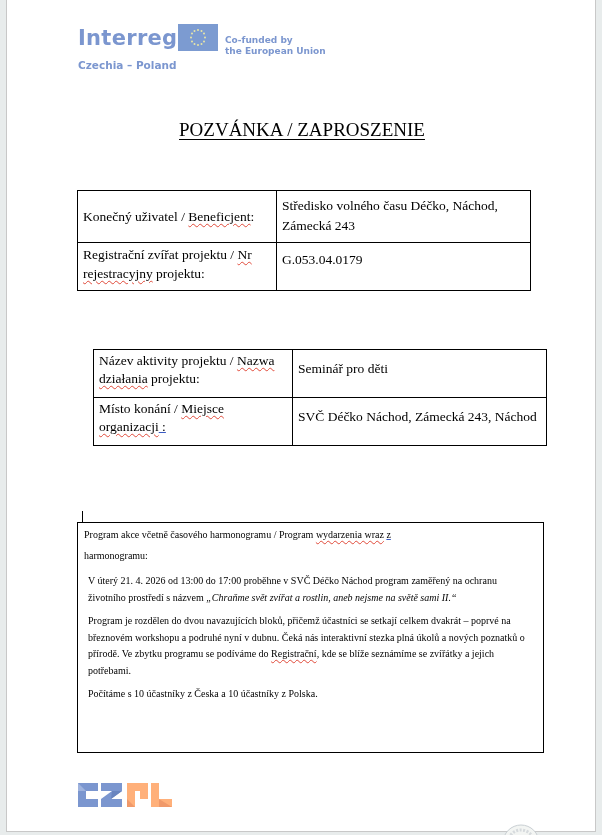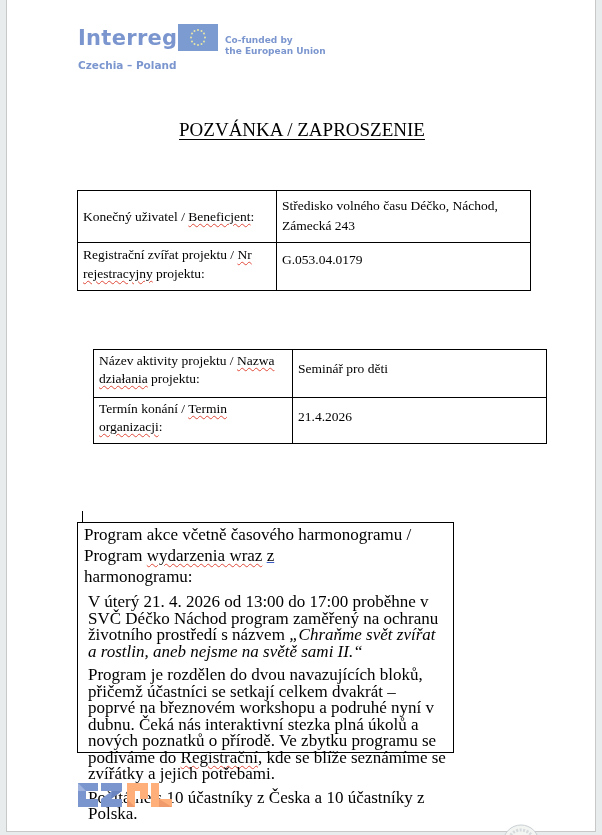--- a/index.html
+++ b/index.html
@@ -20,21 +20,21 @@
   table.info td { border:1px solid #000; vertical-align:middle; padding:2px 5px; line-height:17px; }
   table.info td.lbl { width:188px; }
   table.info td.val { font-weight:normal; width:243px; white-space:nowrap; }
   .sq { text-decoration:underline wavy #e04a3a; text-decoration-thickness:1px; text-underline-offset:2px; }
 
   .t1 { left:70px; top:191px; }
   .t2 { left:70px; top:350px;margin-left:16px; }
 
   .cursor { left:75px; top:512px; width:1px; height:11px; background:#000; }
 
-  .program { left:70px; top:523px; width:377px; height:231px; border:1px solid #000; box-sizing:border-box; padding:1px 6px; font-size:17px; line-height:16.5px; }
+  .program { left:70px; top:523px; width:467px; height:231px; border:1px solid #000; box-sizing:border-box; padding:1px 6px; font-size:10px; line-height:16.5px; }
   .program p { margin:0 0 7px 4px; }
   .program .hdr { line-height:21px; margin-bottom:7px; }
   .program i { font-style:italic; }
   .blue-ul { text-decoration:underline; text-decoration-color:#3b5bc4; }
 
   .czpl-logo { left:71px; top:784px; }
   .seal { left:494px; top:824px; }
 </style>
 </head>
 <body>
@@ -85,23 +85,23 @@
     </tr>
   </tbody>
     </table>
 
   <table class="info t2">
     <tbody>
         <tr style="height:48px">
       <td class="lbl" style="vertical-align:top;line-height:18px"><span>Název aktivity projektu / </span><span class="sq">Nazwa</span><br><span class="sq">działania</span><span> projektu:</span></td>
       <td class="val" style="vertical-align:top;padding-top:10px">Seminář pro děti</td>
     </tr>
-    <tr style="height:46px">
-      <td class="lbl" style="vertical-align:top;line-height:18px"><span>Termín konání / </span><span class="sq">Termin</span><br><span class="sq">organizacji</span><span>:</span></td>
-      <td class="val" style="vertical-align:top;padding-top:10px">21.4.2026</td>
+    <tr style="height:48px">
+      <td class="lbl" style="vertical-align:top;line-height:18px"><span>Místo konání / </span><span class="sq">Miejsce</span><br><span class="sq">organizacji</span><span class="blue-ul"> :</span></td>
+      <td class="val" style="vertical-align:top;padding-top:10px">SVČ Déčko Náchod, Zámecká 243, Náchod</td>
     </tr>
   </tbody>
     </table>
 
   <div class="abs cursor"></div>
 
   <div class="abs program">
     <div class="hdr"><span>Program akce včetně časového harmonogramu / Program </span><span class="sq">wydarzenia wraz</span> <span class="blue-ul">z</span><br><span>harmonogramu:</span></div>
     <p><span>V úterý 21. 4. 2026 od 13:00 do 17:00 proběhne v SVČ Déčko Náchod program zaměřený na ochranu životního prostředí s názvem </span><i>„Chraňme svět zvířat a rostlin, aneb nejsme na světě sami II.“</i></p>
     <p><span>Program je rozdělen do dvou navazujících bloků, přičemž účastníci se setkají celkem dvakrát – poprvé na březnovém workshopu a podruhé nyní v dubnu. Čeká nás interaktivní stezka plná úkolů a nových poznatků o přírodě. Ve zbytku programu se podíváme do </span><span class="sq">Registrační</span><span>, kde se blíže seznámíme se zvířátky a jejich potřebami.</span></p>

